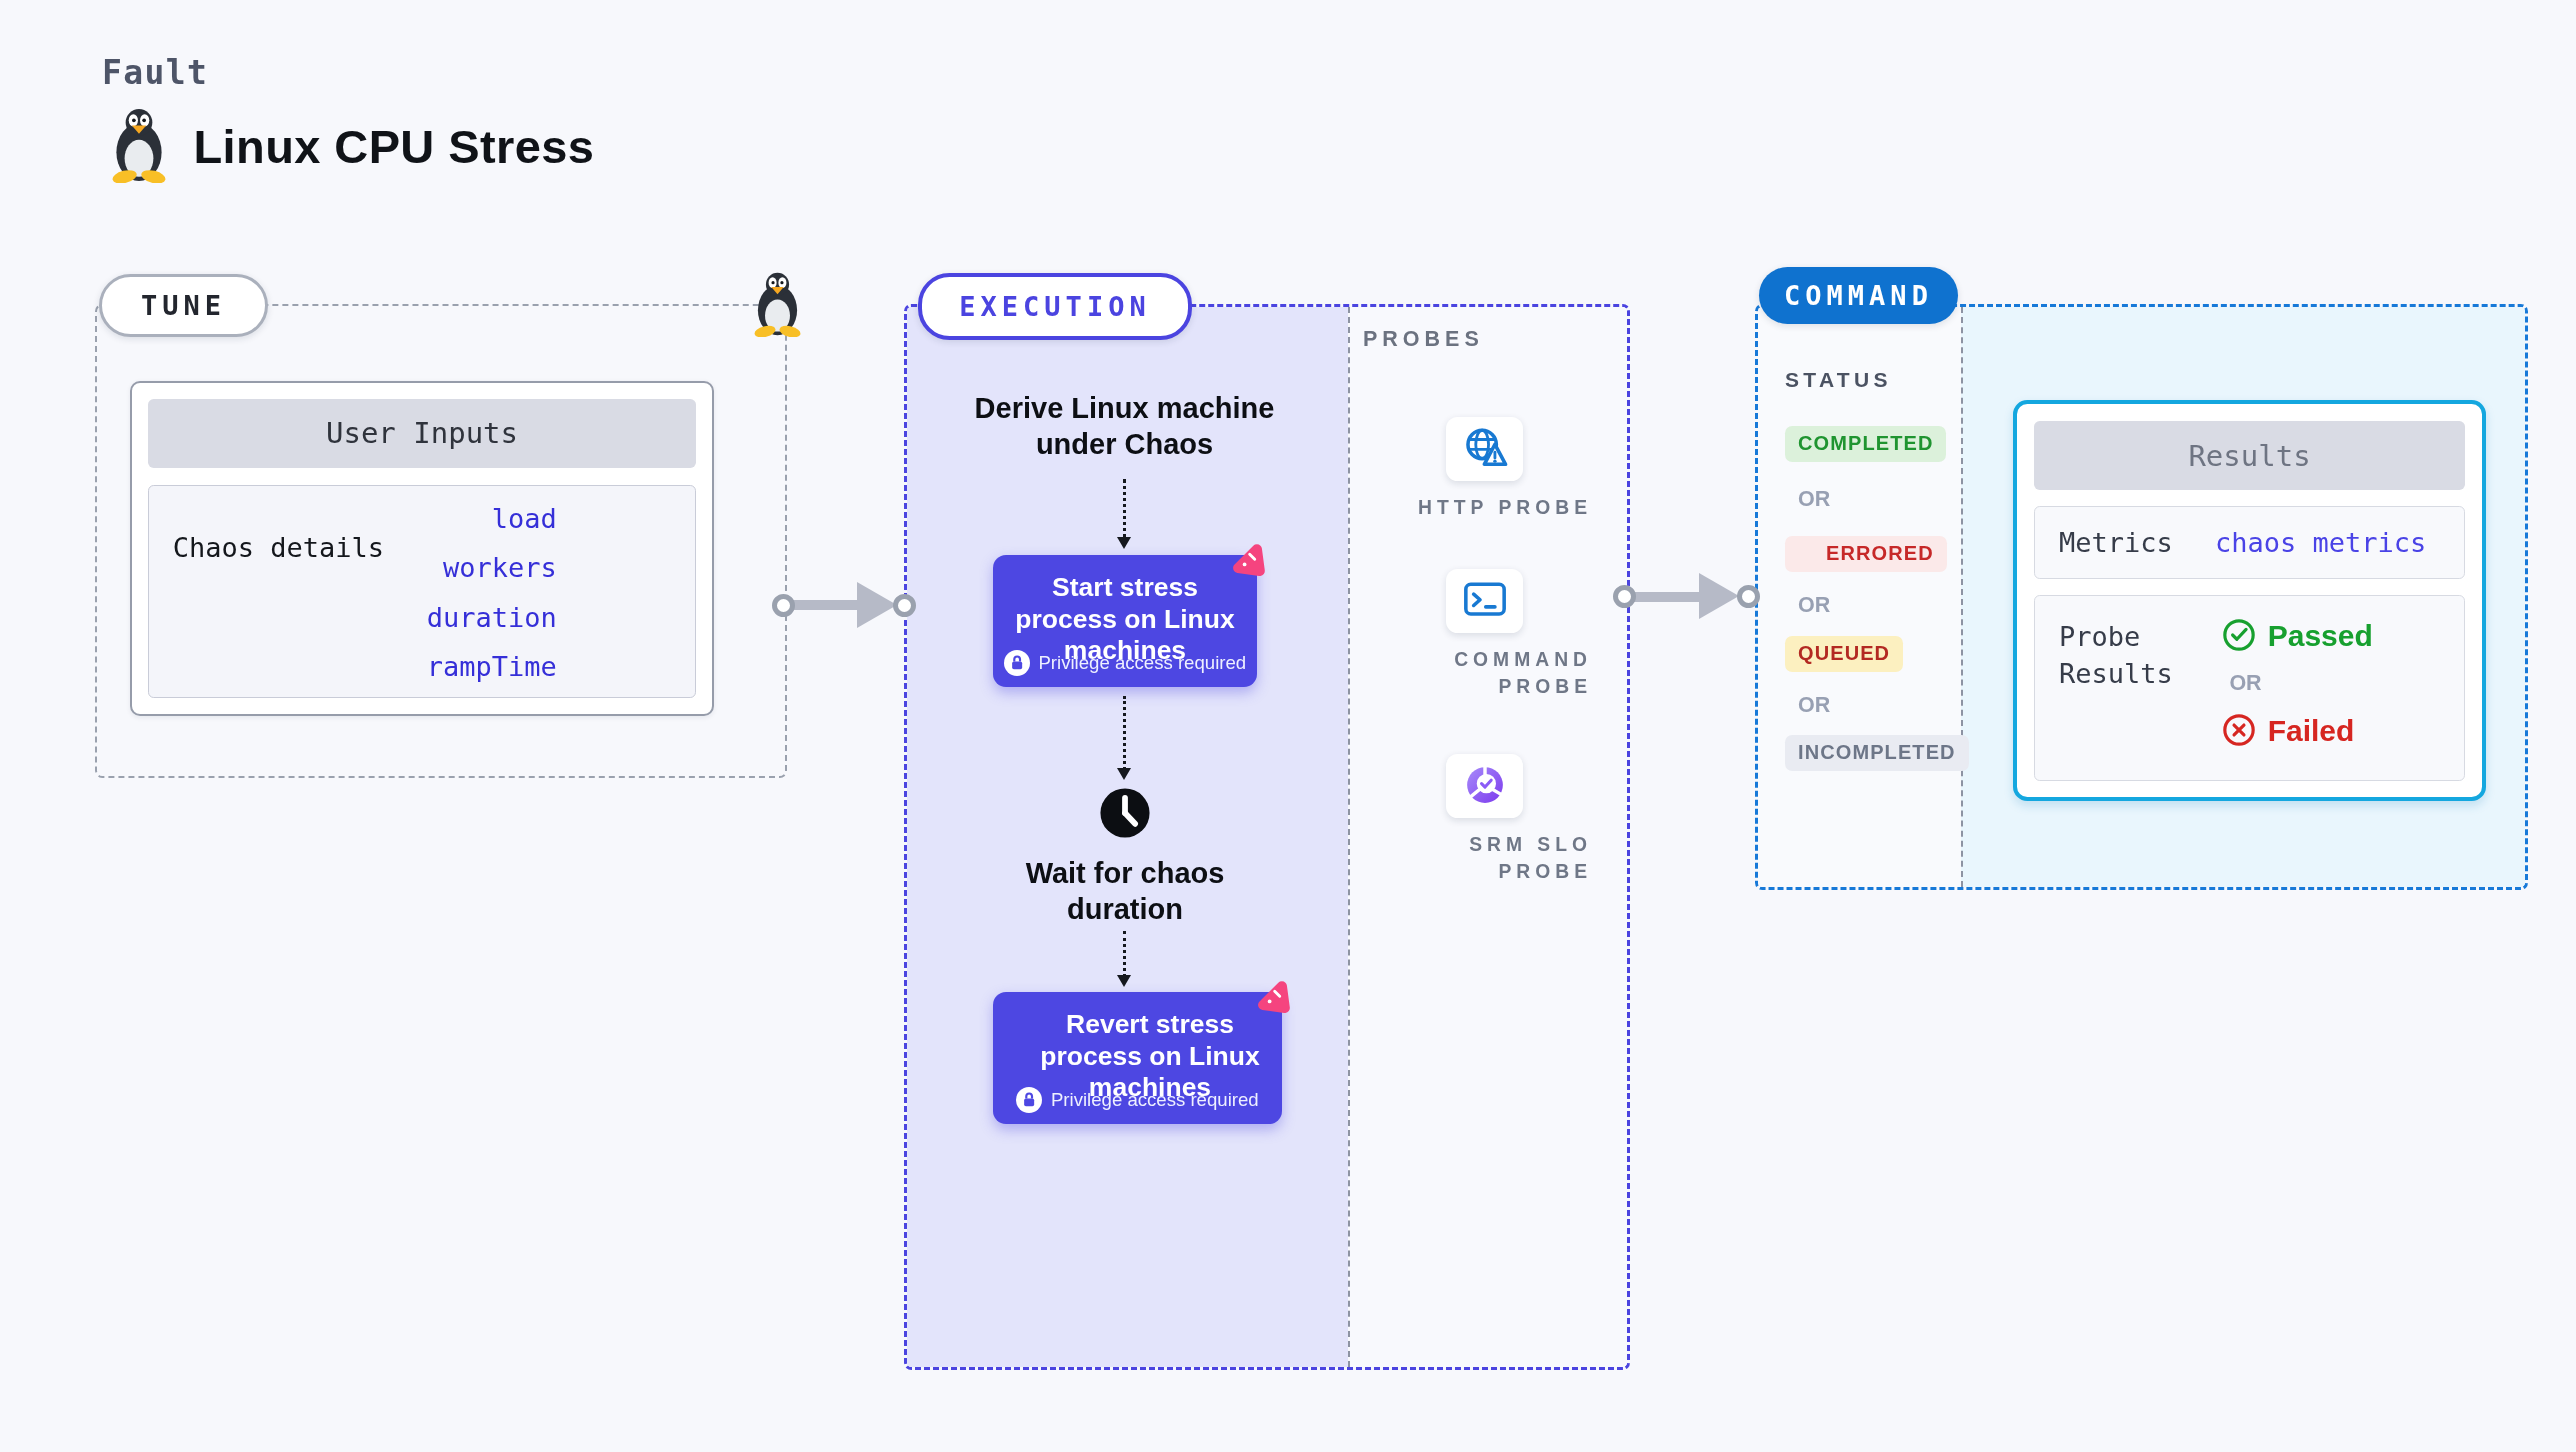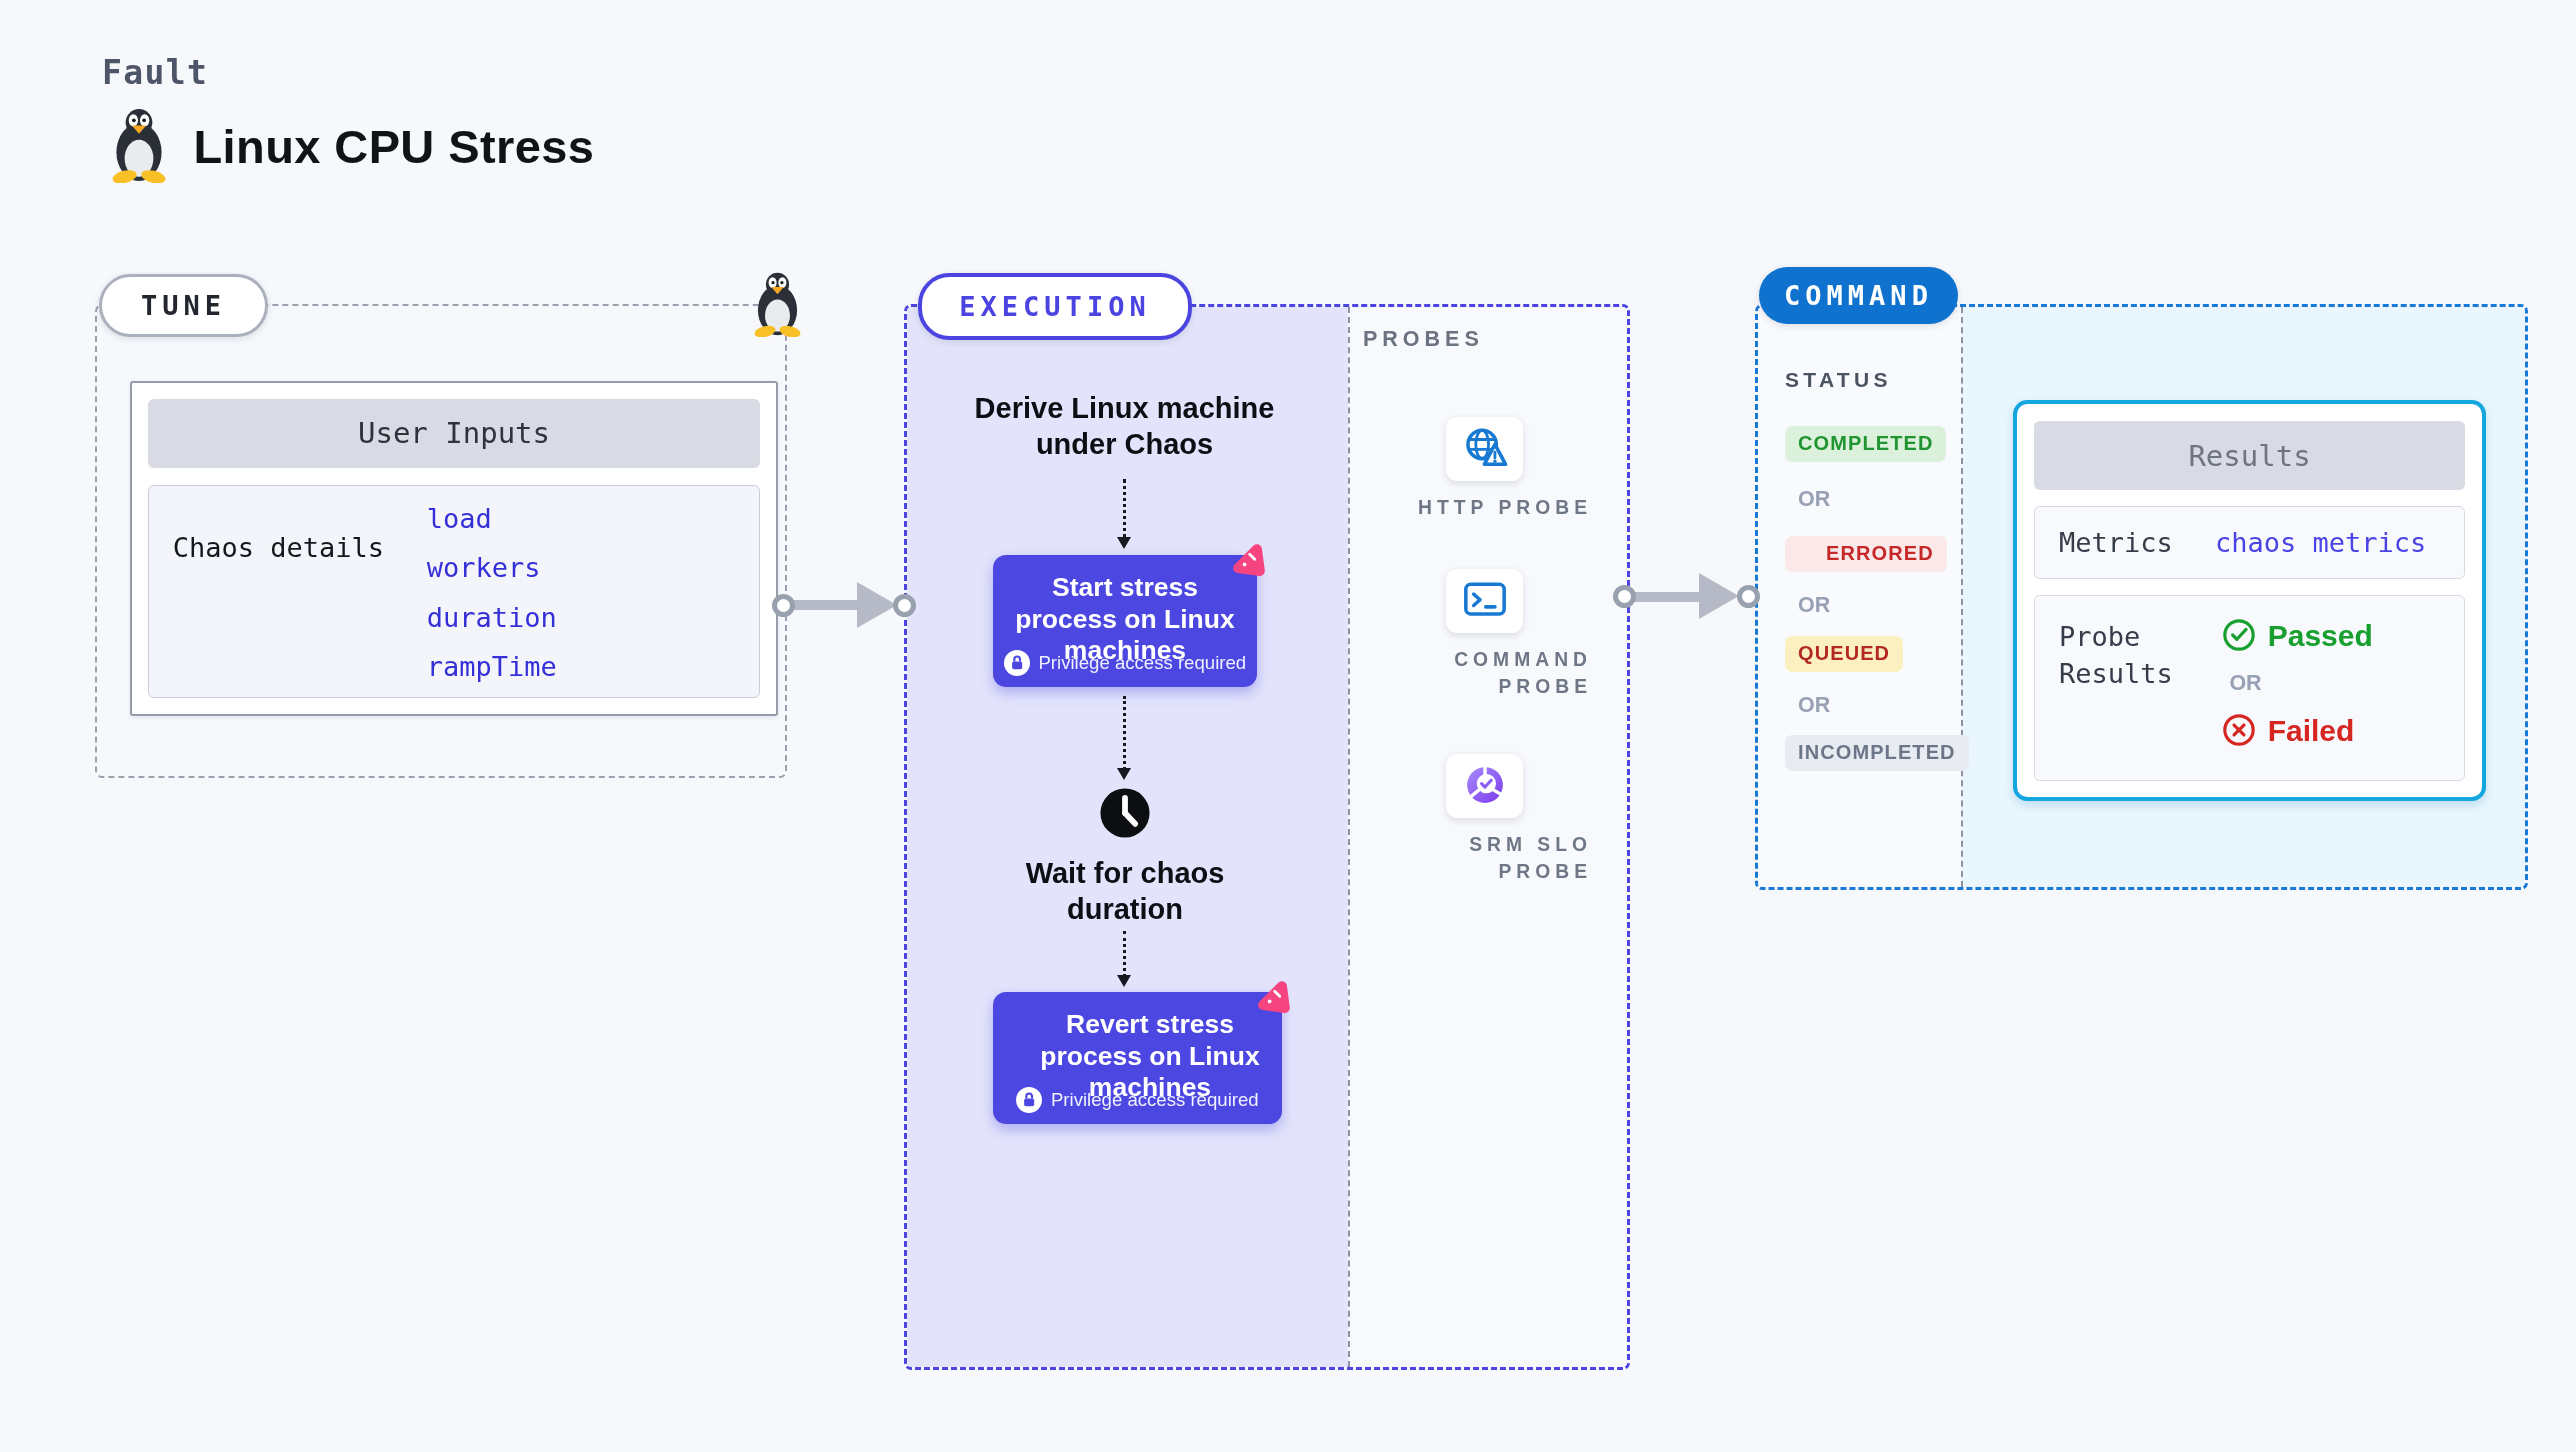--- a/index.html
+++ b/index.html
@@ -33,22 +33,22 @@
   .probes-fill{position:absolute;left:441px;top:0;right:0;height:100%;background:#f8f9fd;
     border-left:2.1px dashed #8d93a3;box-sizing:border-box;}
   .status-fill{position:absolute;left:0;top:0;width:203px;height:100%;background:#f9fafd;}
   .output-fill{position:absolute;left:203px;top:0;right:0;height:100%;background:#e9f6fd;
     border-left:2.1px dashed #8d93a3;box-sizing:border-box;}
 
   
   .tux-small{position:absolute;left:749px;top:271px;z-index:7;}
 
   
-  .ui-card{position:absolute;left:130px;top:381px;width:648px;height:335px;background:#fff;
-    border:2.1px solid #969caa;border-radius:3px;box-shadow:0 1.4px 5.7px rgba(20,30,60,.07);box-sizing:border-box;}
+  .ui-card{position:absolute;left:130px;top:381px;width:584px;height:335px;background:#fff;
+    border:2.1px solid #969caa;border-radius:10px;box-shadow:0 1.4px 5.7px rgba(20,30,60,.07);box-sizing:border-box;text-align:right;}
   .ui-card-header{position:absolute;left:15.8px;right:15.8px;top:15.8px;height:69px;background:#d9dbe4;
     border-radius:5.7px;display:flex;align-items:center;justify-content:center;
     font-family:"DejaVu Sans Mono",monospace;font-size:29px;color:#2f333c;}
   .ui-card-body{position:absolute;left:15.8px;right:15.8px;top:102px;bottom:15.8px;background:#f4f5fa;
     border:1.4px solid #c9ccd8;border-radius:5.7px;}
   .chaos-label{position:absolute;left:24px;top:46px;font-family:"DejaVu Sans Mono",monospace;
     font-size:27px;color:#14171c;}
   .inputs-col{position:absolute;left:278px;top:15.8px;display:flex;flex-direction:column;gap:16.5px;}
   .input-link{font-family:"DejaVu Sans Mono",monospace;font-size:27px;color:#352fd8;
     text-decoration:none;line-height:33px;}

